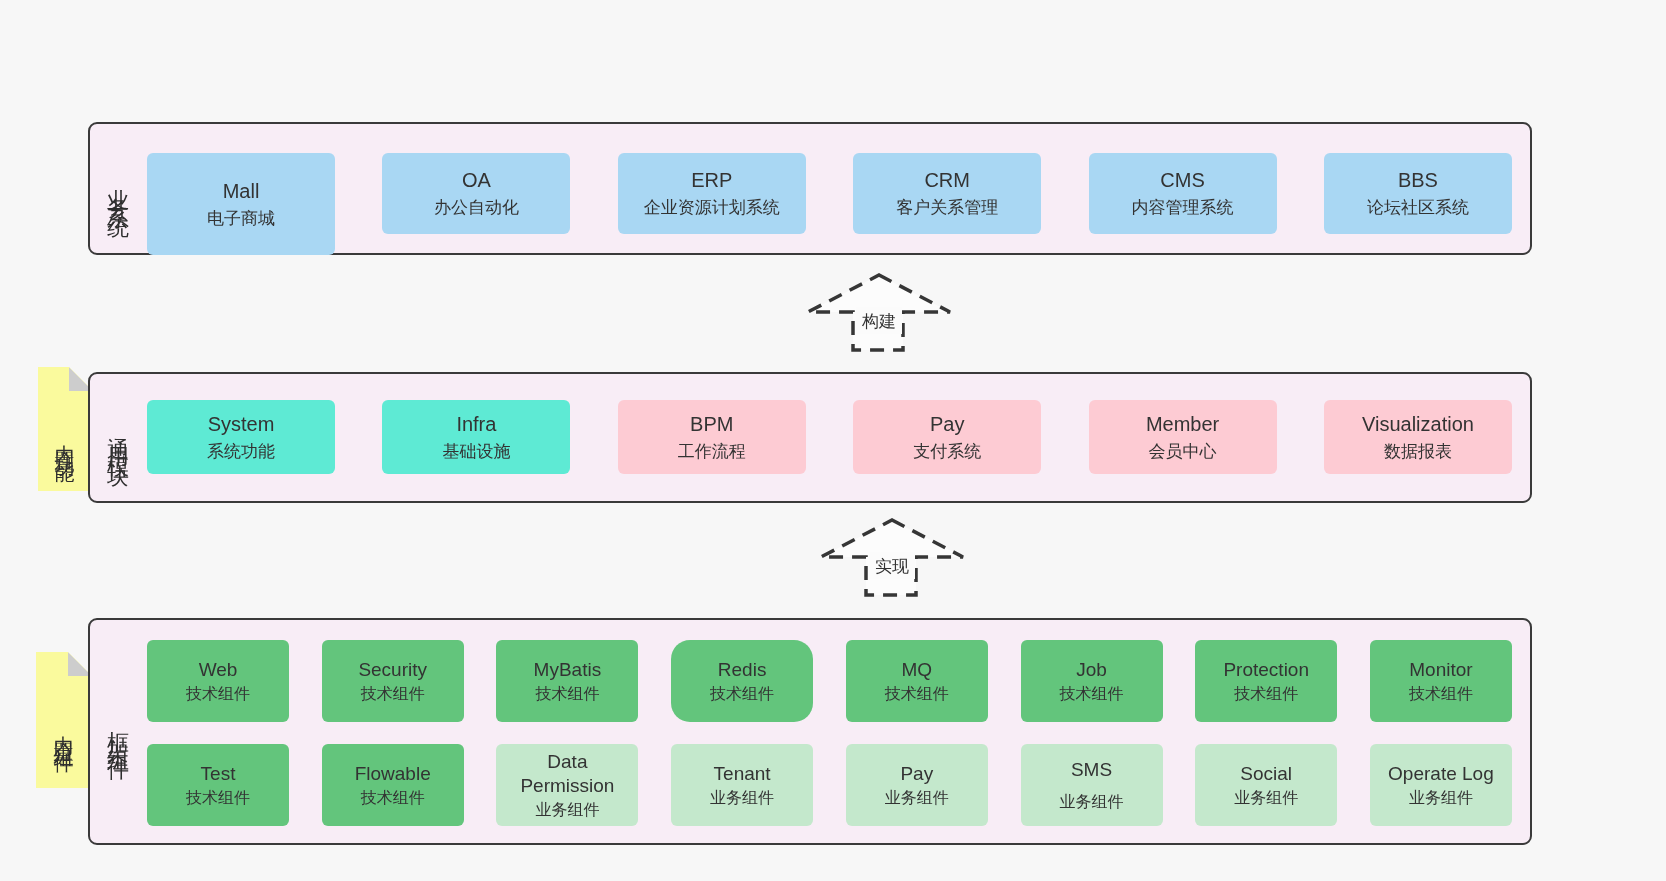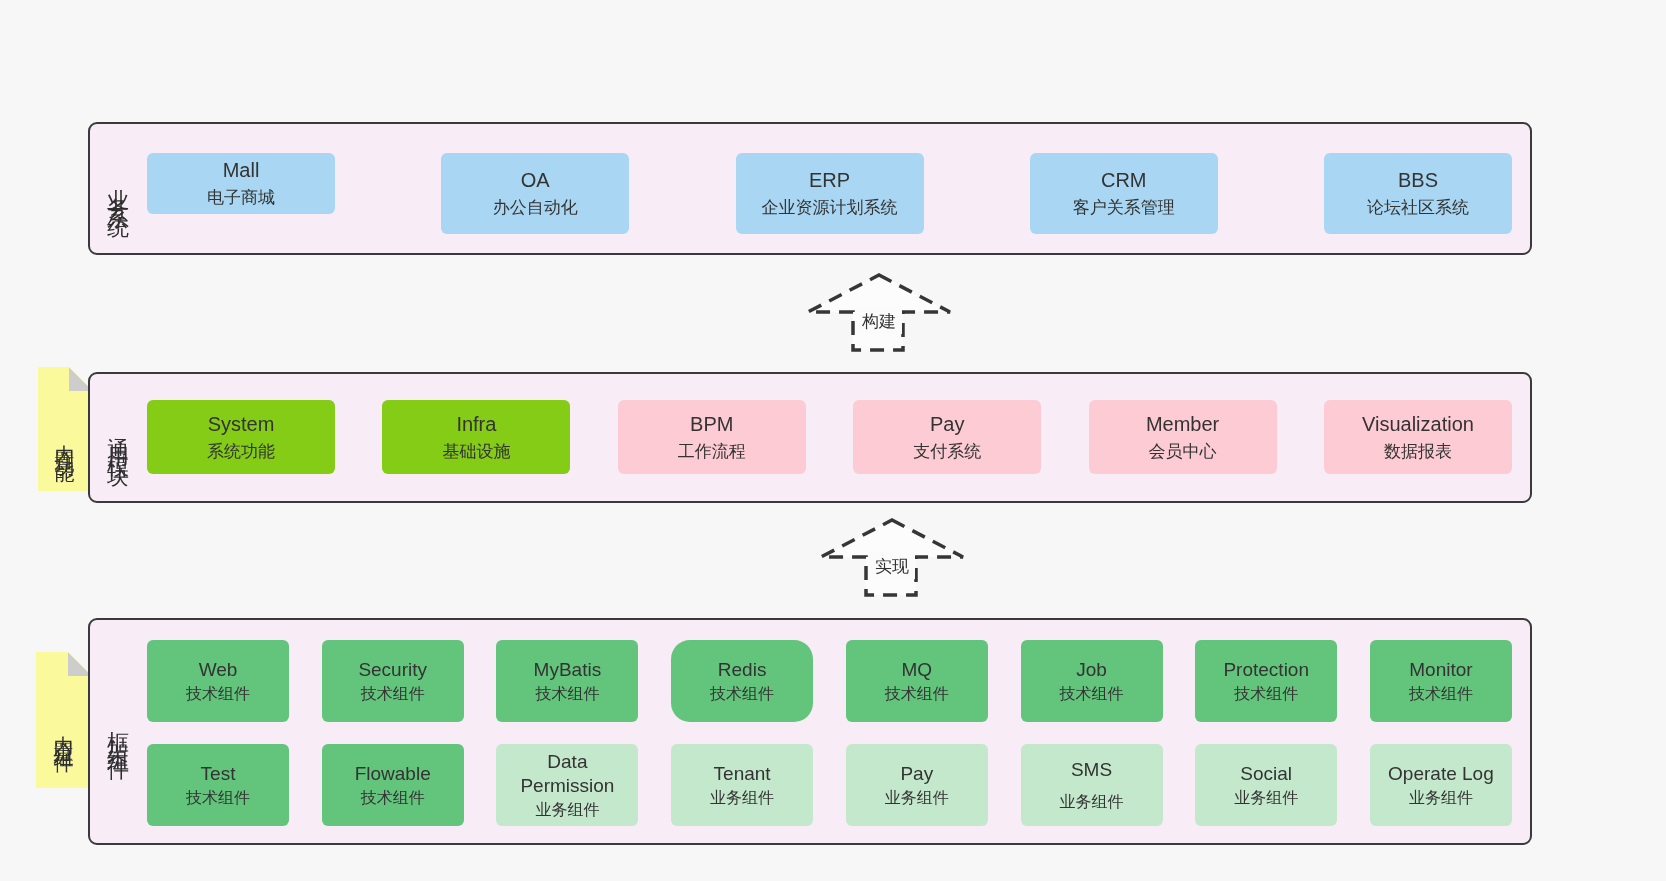--- a/index.html
+++ b/index.html
@@ -14,21 +14,21 @@
   
   .box{display:flex;flex-direction:column;align-items:center;justify-content:center;border-radius:6px;
     color:#333;text-align:center;box-sizing:border-box;padding:2px 6px;}
   .box .en{font-size:20px;line-height:1.3;}
   .box .cn{font-size:17px;line-height:1.3;margin-top:4px;}
   .w188{width:188px;}
   .w142{width:142px;}
   .sm .en{font-size:19px;line-height:1.22;margin:0;}
   .sm .cn{font-size:16px;line-height:1.25;margin-top:3px;}
   .b-blue{background:#a9d7f3;}
-  .b-red{background:#84cc16;}
+  .b-red{background:#5eead4;}
   .b-pink{background:#fdcbd3;}
   .b-green{background:#63c57c;}
   .b-lgreen{background:#c4e8cc;}
 
   
   .note{position:absolute;background:#fafa9d;z-index:1;
     clip-path:polygon(0 0,calc(100% - 24px) 0,100% 24px,100% 100%,0 100%);}
   .note .fold{position:absolute;top:0;right:0;width:24px;height:24px;background:#cdcdcd;
     clip-path:polygon(0 0,100% 100%,0 100%);}
   .note .note-text{position:absolute;left:0;right:14px;top:30px;bottom:6px;display:flex;justify-content:center;
@@ -49,35 +49,39 @@
   </div>
 
   <div class="note" style="left:36px;top:652px;width:56px;height:136px;">
     <div class="fold"></div>
     <div class="note-text">内置组件</div>
   </div>
 
   <div class="panel" style="top:122px;height:133px;">
     <div class="panel-title">业务系统</div>
     <div class="row" style="top:29px;">
-      <div class="box w188 b-blue" style="height:61px;">
+      <div class="box w188 b-blue" style="height:102px;">
         <span class="en">Mall</span>
         <span class="cn">电子商城</span>
       </div>
       <div class="box w188 b-blue" style="height:81px;">
         <span class="en">OA</span>
         <span class="cn">办公自动化</span>
       </div>
       <div class="box w188 b-blue" style="height:81px;">
         <span class="en">ERP</span>
         <span class="cn">企业资源计划系统</span>
       </div>
       <div class="box w188 b-blue" style="height:81px;">
         <span class="en">CRM</span>
         <span class="cn">客户关系管理</span>
+      </div>
+      <div class="box w188 b-blue" style="height:81px;">
+        <span class="en">CMS</span>
+        <span class="cn">内容管理系统</span>
       </div>
       <div class="box w188 b-blue" style="height:81px;">
         <span class="en">BBS</span>
         <span class="cn">论坛社区系统</span>
       </div>
     </div>
   </div>
 
   <svg class="arrow" style="left:805px;top:271px;" width="150" height="84" viewBox="0 0 150 84">
     <path d="M74 4 L145 41 L98 41 L98 79 L48 79 L48 41 L3 41 Z" fill="#fcfcfc" stroke="#363636" stroke-width="3.5" stroke-dasharray="14 9" stroke-linejoin="miter"></path>

